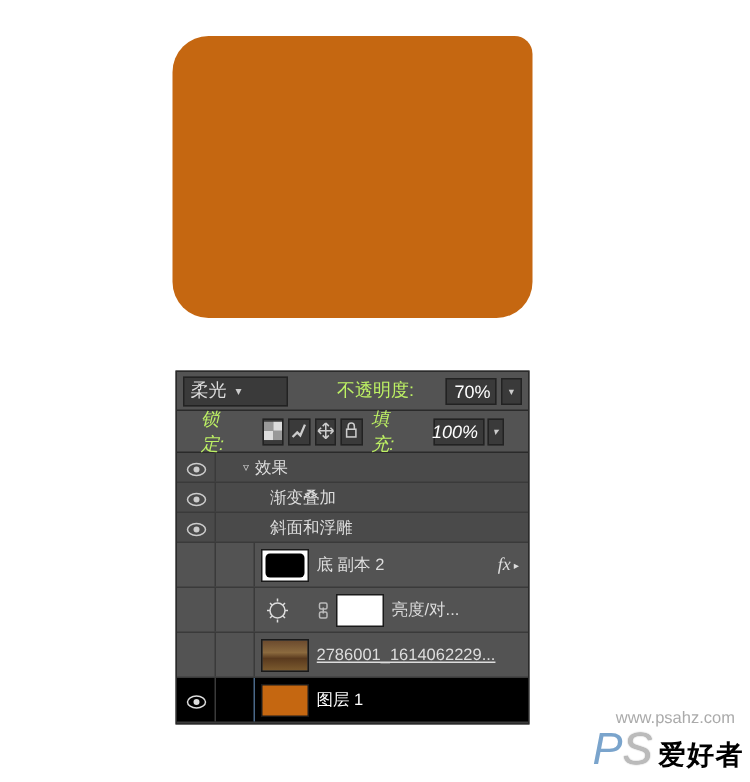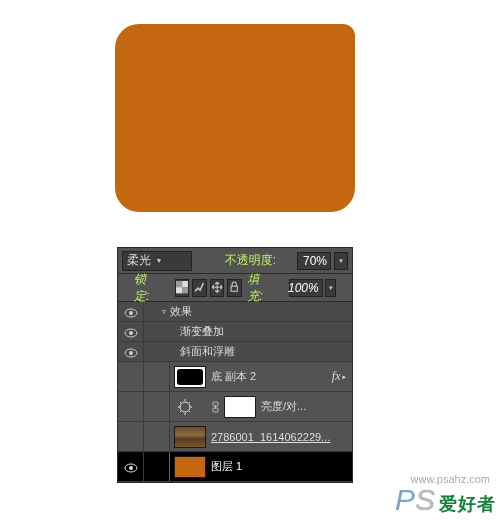--- a/index.html
+++ b/index.html
@@ -214,21 +214,21 @@
       color: #888;
     }
     .wm-ps {
       font-family: Arial, sans-serif;
       font-weight: normal;
       font-size: 30px;
       font-style: italic;
     }
     .wm-ps .p { color: #7aa4cc; }
     .wm-ps .s { color: #bbb; text-shadow: 0 0 1px #888; }
-    .wm-text { font-size: 18px; font-weight: bold; color: #15803d; letter-spacing: 1px; }
+    .wm-text { font-size: 18px; font-weight: bold; color: #000000; letter-spacing: 1px; }
     .wm-url {
       position: absolute;
       right: 10px;
       bottom: 36px;
       font-size: 11px;
       color: #aaa;
     }
   </style>
 </head>
 <body>

